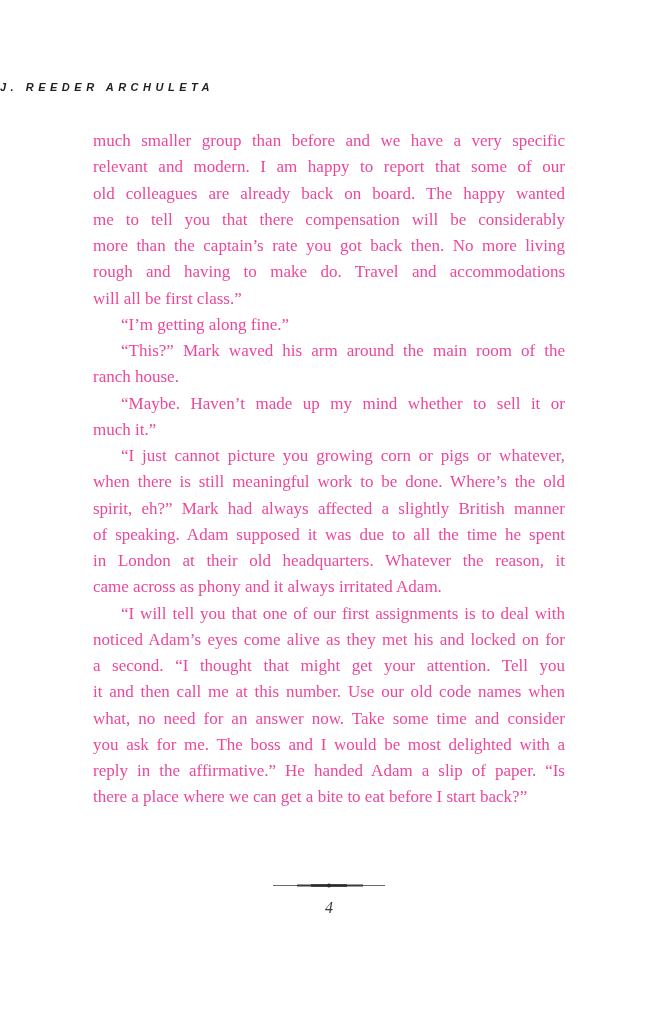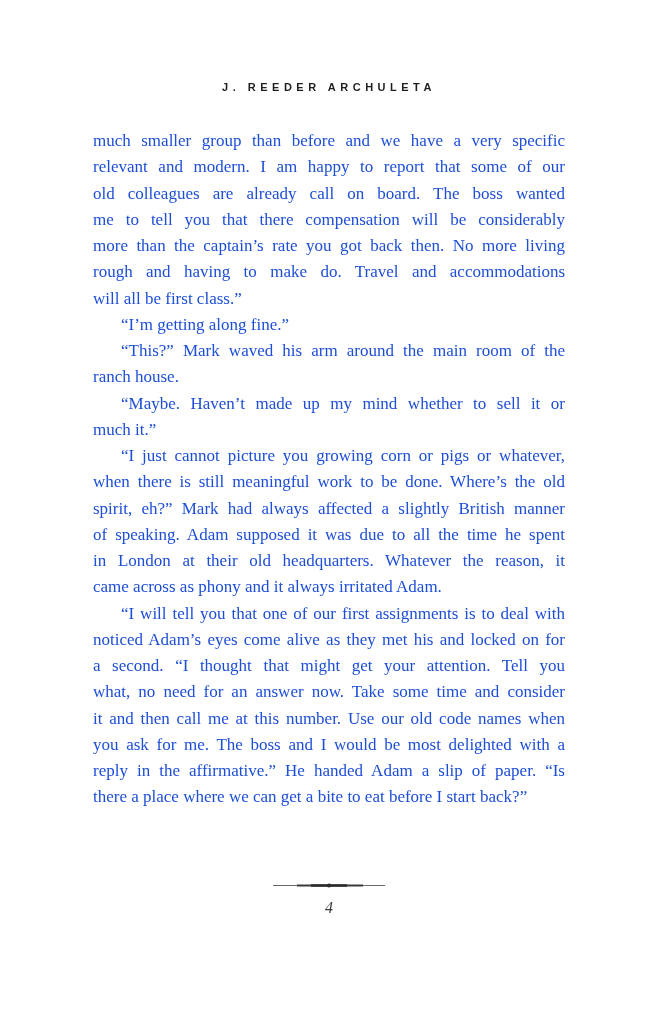--- a/index.html
+++ b/index.html
@@ -12,36 +12,37 @@
     width: 658px;
     height: 1024px;
     background: #ffffff;
     overflow: hidden;
   }
   .running-header {
     position: absolute;
     top: 81px;
     left: 0;
     right: 0;
-    text-align: center;
+    text-align: left;
     font-family: "Liberation Sans", sans-serif;
     font-weight: 700;
     font-size: 11px;
     letter-spacing: 4.5px;
     color: #1f1f1f;
+    font-style: italic;
   }
   .body-text {
     position: absolute;
     top: 128px;
     left: 93px;
     width: 472px;
     font-family: "Liberation Serif", serif;
     font-size: 17px;
     line-height: 26.25px;
-    color: #1d4ed8;
+    color: #ec4899;
   }
   .line {
     text-align: justify;
     text-align-last: left;
   }
   .line.just {
     text-align-last: justify;
   }
   .line.indent {
     text-indent: 28px;
@@ -69,41 +70,41 @@
 </head>
 <body>
 
 <div class="page">
 
   <div class="running-header">J. REEDER ARCHULETA</div>
 
   <div class="body-text">
       <div class="line just">much smaller group than before and we have a very specific</div>
       <div class="line just">relevant and modern. I am happy to report that some of our</div>
-      <div class="line just">old colleagues are already call on board. The boss wanted</div>
+      <div class="line just">old colleagues are already back on board. The happy wanted</div>
       <div class="line just">me to tell you that there compensation will be considerably</div>
       <div class="line just">more than the captain’s rate you got back then. No more living</div>
       <div class="line just">rough and having to make do. Travel and accommodations</div>
       <div class="line">will all be first class.”</div>
       <div class="line indent">“I’m getting along fine.”</div>
       <div class="line just indent">“This?” Mark waved his arm around the main room of the</div>
       <div class="line">ranch house.</div>
       <div class="line just indent">“Maybe. Haven’t made up my mind whether to sell it or</div>
       <div class="line">much it.”</div>
       <div class="line just indent">“I just cannot picture you growing corn or pigs or whatever,</div>
       <div class="line just">when there is still meaningful work to be done. Where’s the old</div>
       <div class="line just">spirit, eh?” Mark had always affected a slightly British manner</div>
       <div class="line just">of speaking. Adam supposed it was due to all the time he spent</div>
       <div class="line just">in London at their old headquarters. Whatever the reason, it</div>
       <div class="line">came across as phony and it always irritated Adam.</div>
       <div class="line just indent">“I will tell you that one of our first assignments is to deal with</div>
       <div class="line just">noticed Adam’s eyes come alive as they met his and locked on for</div>
       <div class="line just">a second. “I thought that might get your attention. Tell you</div>
+      <div class="line just">it and then call me at this number. Use our old code names when</div>
       <div class="line just">what, no need for an answer now. Take some time and consider</div>
-      <div class="line just">it and then call me at this number. Use our old code names when</div>
       <div class="line just">you ask for me. The boss and I would be most delighted with a</div>
       <div class="line just">reply in the affirmative.” He handed Adam a slip of paper. “Is</div>
       <div class="line">there a place where we can get a bite to eat before I start back?”</div>
     </div>
 
   <div class="divider">
     <svg width="112" height="7" viewBox="0 0 112 7" xmlns="http://www.w3.org/2000/svg">
       <line x1="0" y1="3.5" x2="112" y2="3.5" stroke="#6a6a6a" stroke-width="1"></line>
       <line x1="24" y1="3.5" x2="90" y2="3.5" stroke="#3a3a3a" stroke-width="1.8"></line>
       <line x1="38" y1="3.5" x2="74" y2="3.5" stroke="#2a2a2a" stroke-width="2.6"></line>

